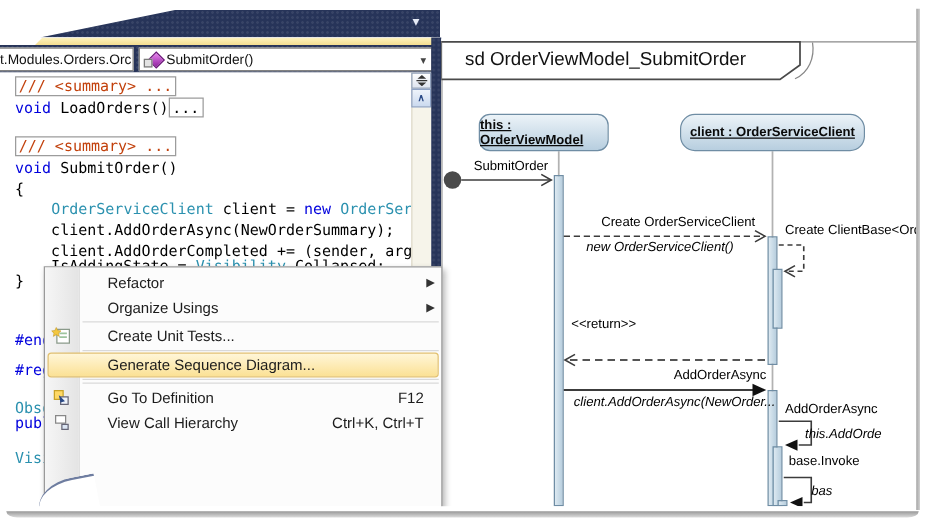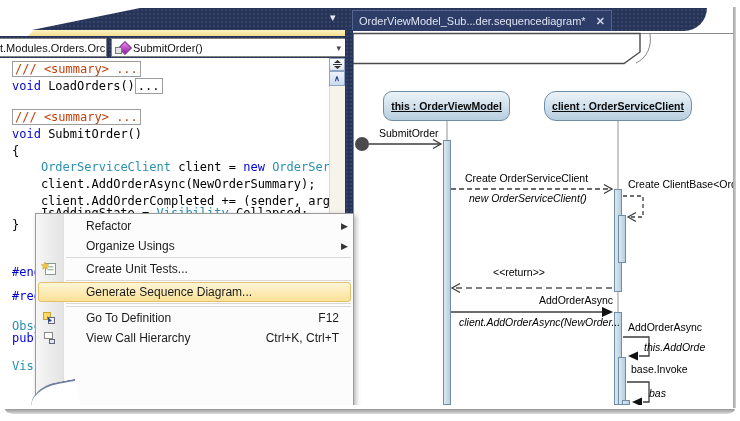--- a/index.html
+++ b/index.html
@@ -91,26 +91,20 @@
   #corner-art{position:absolute;left:30px;top:383px;width:48px;height:26px;background:#fff;
               border-top:2px solid #6e7da0;border-top-left-radius:30px 20px;
               transform:rotate(-11deg);z-index:55;}
 </style>
 </head>
 <body>
 
 <div id="stage">
 
   <div class="band" id="band-left"></div>
-  <div class="band" id="band-right">
-    <div id="doc-tab">
-      <span class="title">OrderViewModel_Sub...der.sequencediagram*</span>
-      <span class="close">✕</span>
-    </div>
-  </div>
   <span id="band-chevron">▾</span>
   <div id="yellow-strip"></div>
 
   <div class="band" id="combobar" style="position:absolute;">
     <div class="combo" id="combo-scope">
       <span>t.Modules.Orders.Orc</span>
       <span class="caret">▾</span>
     </div>
     <div class="combo" id="combo-member">
       <span class="msym">
@@ -156,21 +150,22 @@
   <div id="diagram">
     <svg width="381" height="374">
       <line x1="0" y1="2.5" x2="380" y2="2.5" stroke="#8a8a8a"></line>
       <line x1="0.5" y1="2.5" x2="0.5" y2="374" stroke="#8a8a8a"></line>
       <polygon points="0,2.5 287,2.5 287,21 271,32.5 0,32.5" fill="#fff" stroke="#4a4a4a" stroke-width="1.4"></polygon>
       <path d="M297,3 C299,15 294,27 283,32" fill="none" stroke="#888"></path>
       <line x1="94" y1="90" x2="94" y2="374" stroke="#b2b2b2" stroke-width="1.4"></line>
       <line x1="265" y1="90" x2="265" y2="374" stroke="#b2b2b2" stroke-width="1.4"></line>
     </svg>
 
-    <div class="llbox" style="left:30px;width:127px;">this : OrderViewModel</div>
+    <span id="frame-title">sd OrderViewModel_SubmitOrder</span>
+    <div class="llbox" style="left:30px;width:104px;">this : OrderViewModel</div>
     <div class="llbox" style="left:191px;width:148px;border-radius:12px;">client : OrderServiceClient</div>
 
     <div id="found-circle"></div>
     <div class="act" style="left:89.5px;top:109px;height:265px;"></div>
     <div class="act" style="left:260.5px;top:158px;height:103px;"></div>
     <div class="act" style="left:264.5px;top:184px;height:48px;"></div>
     <div class="act" style="left:260.5px;top:281px;height:93px;"></div>
     <div class="act" style="left:264.5px;top:326px;height:48px;"></div>
     <div class="act" style="left:268.5px;top:369px;height:5px;"></div>
 
@@ -187,24 +182,24 @@
         <line x1="98" y1="281" x2="250" y2="281" stroke-width="1.6"></line>
         <polyline points="270,306 296,306 296,325 286,325"></polyline>
         <polyline points="274,351 296,351 296,371 290,371"></polyline>
       </g>
       <polygon points="260,281 249,276 249,286" fill="#111"></polygon>
       <polygon points="275,325 285,320.5 285,329.5" fill="#111"></polygon>
       <polygon points="279,371 289,366.5 289,375.5" fill="#111"></polygon>
     </svg>
 
     <span class="dlabel" style="left:26px;top:96px;">SubmitOrder</span>
-    <span class="dlabel" style="left:112px;top:141px;">Create OrderServiceClient</span>
+    <span class="dlabel" style="left:128px;top:141px;">Create OrderServiceClient</span>
     <span class="dlabel dcode" style="left:116px;top:161px;">new OrderServiceClient()</span>
     <span class="dlabel clip-r" style="left:275px;top:147px;">Create ClientBase&lt;Orde</span>
-    <span class="dlabel" style="left:104px;top:235px;margin-left:36px;">&lt;&lt;return&gt;&gt;</span>
+    <span class="dlabel" style="left:104px;top:222px;">&lt;&lt;return&gt;&gt;</span>
     <span class="dlabel" style="left:186px;top:263px;">AddOrderAsync</span>
     <span class="dlabel dcode" style="left:106px;top:285px;">client.AddOrderAsync(NewOrder...</span>
     <span class="dlabel" style="left:275px;top:290px;">AddOrderAsync</span>
     <span class="dlabel dcode" style="left:291px;top:310px;">this.AddOrde</span>
     <span class="dlabel" style="left:278px;top:332px;">base.Invoke</span>
     <span class="dlabel dcode" style="left:296px;top:356px;">bas</span>
   </div>
 
   <div id="menu">
     <div id="menu-gutter"></div>

